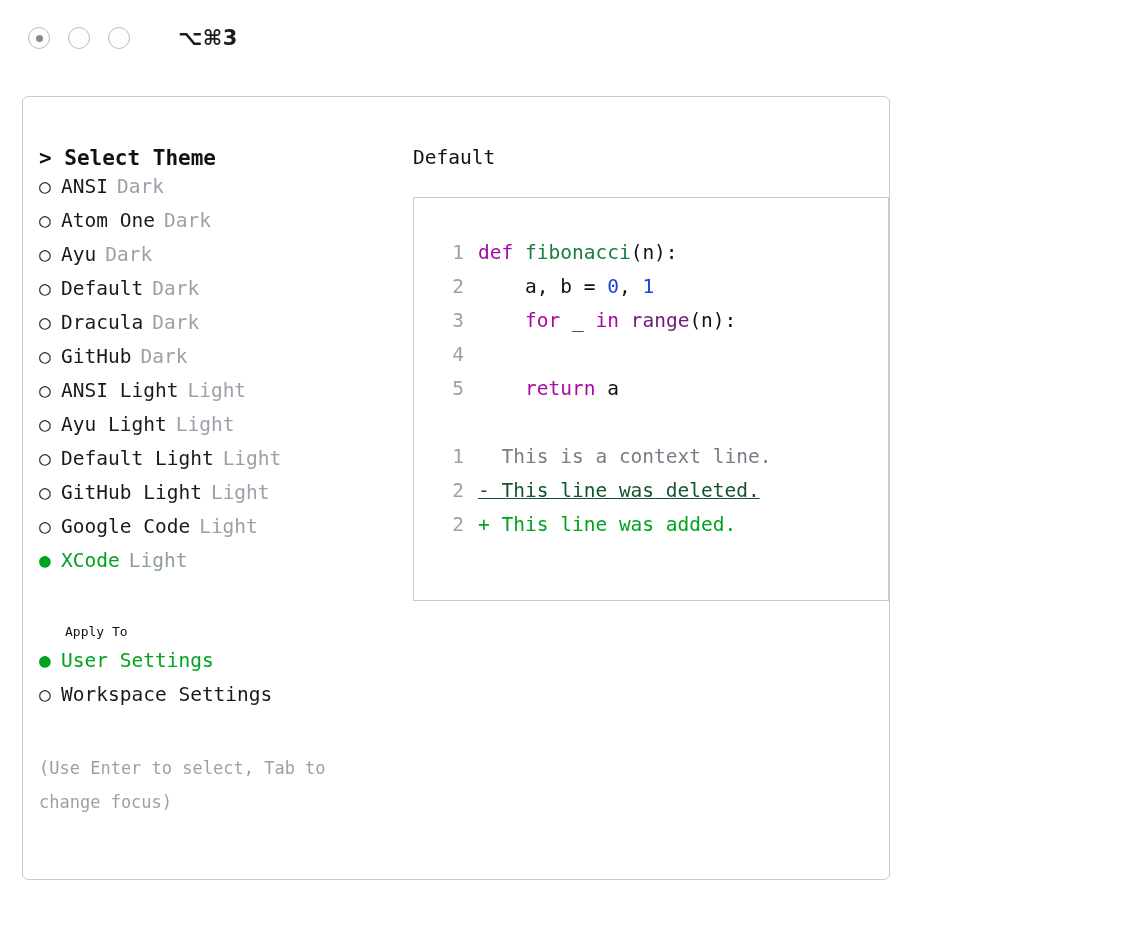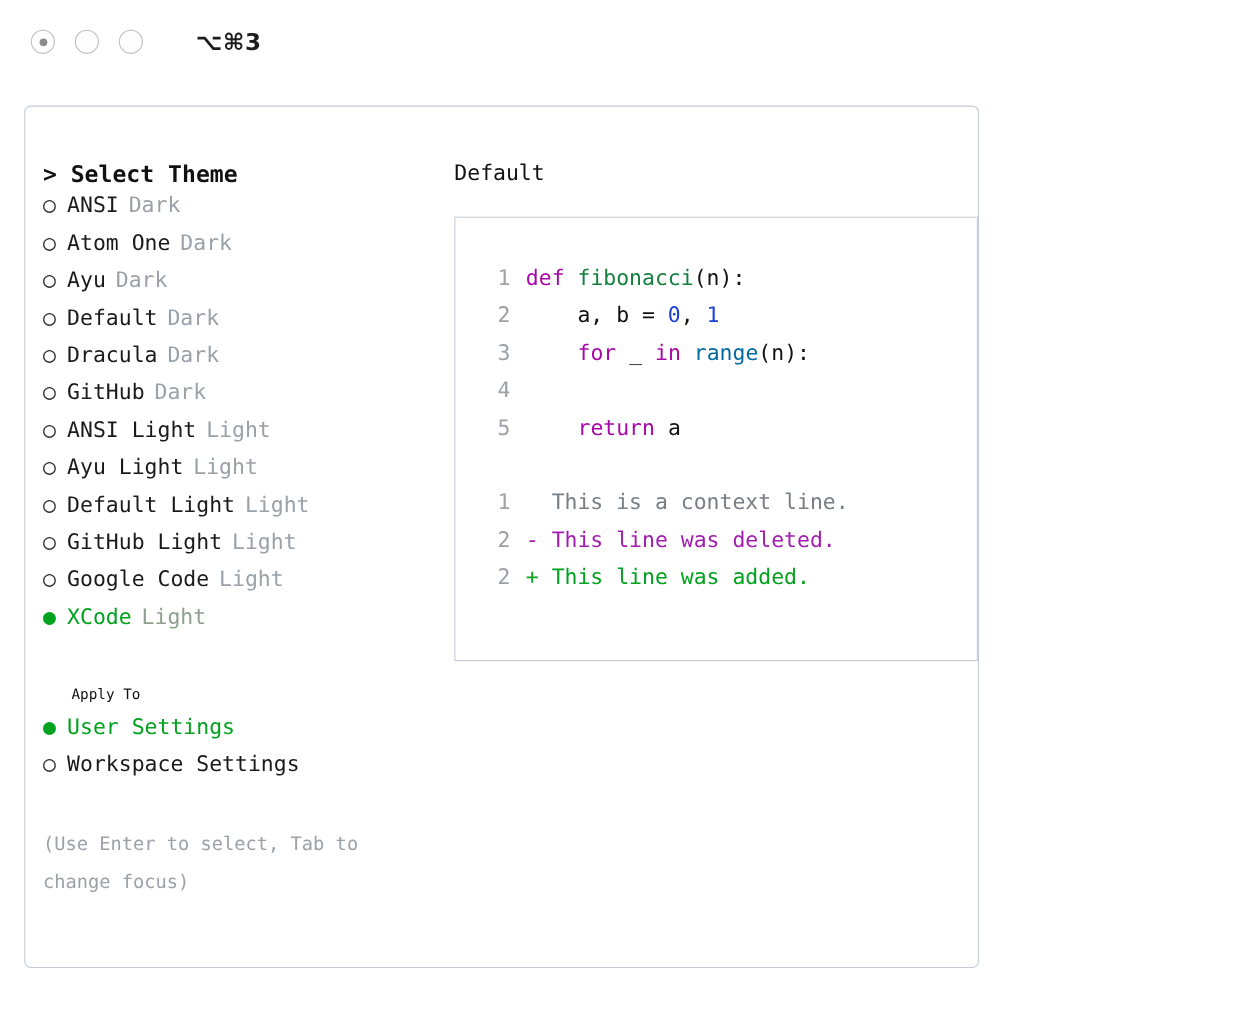--- a/index.html
+++ b/index.html
@@ -149,24 +149,24 @@
     width: 32px;
     text-align: right;
     color: #9aa1a8;
     flex: 0 0 32px;
     margin-right: 14px;
   }
   .kw { color: #a808a8; }
   .fn { color: #15803d; }
   .plain { color: #111111; }
   .num { color: #1b3fd8; }
-  .builtin { color: #0369a1; }
+  .builtin { color: #701a75; }
   .blank-line { height: 34px; }
   .diff-ctx { color: #777e85; }
-  .diff-del { color: #a21caf; }
+  .diff-del { color: #14532d; text-decoration: underline; }
   .diff-add { color: #00a21f; }
 </style>
 </head>
 <body>
 
 <div class="window">
 
   <div class="titlebar">
     <div class="dot first"></div>
     <div class="dot"></div>

